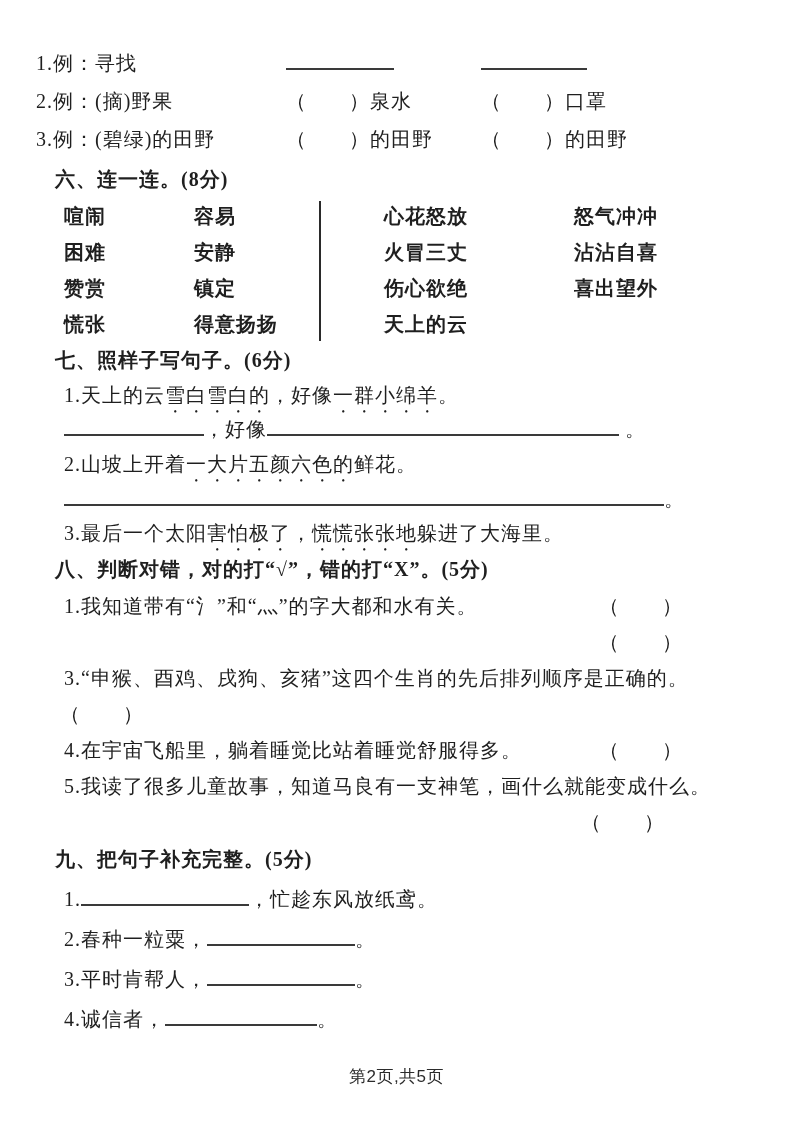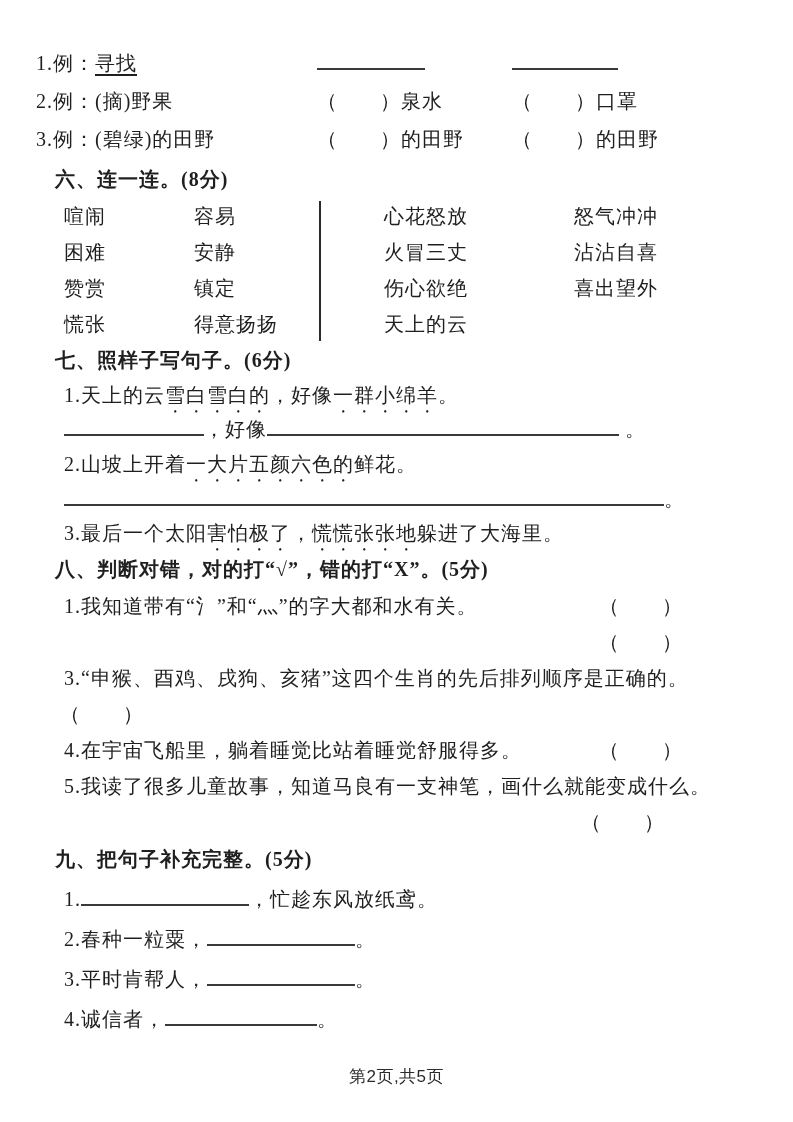--- a/index.html
+++ b/index.html
@@ -17,27 +17,27 @@
   .indent{padding-left:28px;}
   .h{font-weight:bold;font-size:20px;height:30px;line-height:30px;margin-left:19px;}
   .h6{height:34px;line-height:34px;margin-top:4px;}
   .h7{height:36px;line-height:36px;}
   .h8{height:38px;line-height:38px;}
   .h9{height:39px;line-height:39px;}
 
   
   .ex-row{display:flex;height:38px;line-height:38px;align-items:flex-end;}
   .ex-c1{width:250px;flex:none;height:38px;}
-  .ex-c2{width:195px;flex:none;height:38px;margin-left:31px;}
+  .ex-c2{width:195px;flex:none;height:38px;}
   .ex-c3{flex:none;height:38px;}
-  .u-word{text-decoration:underline;text-underline-offset:4px;}
+  .u-word{text-underline-offset:4px;}
 
   
   .match{position:relative;margin-top:2px;}
-  .match-row{display:flex;height:36px;line-height:36px;padding-left:28px;}
+  .match-row{display:flex;height:36px;line-height:36px;padding-left:28px;font-weight:bold;}
   .m1{width:130px;flex:none;}
   .m2{width:190px;flex:none;}
   .m3{width:190px;flex:none;}
   .m4{flex:none;}
   .vline{position:absolute;left:283px;top:3px;width:2px;height:140px;background:#2a2a2a;}
 
   
   .line30{height:34px;line-height:34px;}
   .line36{height:36px;line-height:36px;}
   .blank{display:inline-block;border-bottom:2px solid #3a3a3a;height:20px;vertical-align:baseline;}

